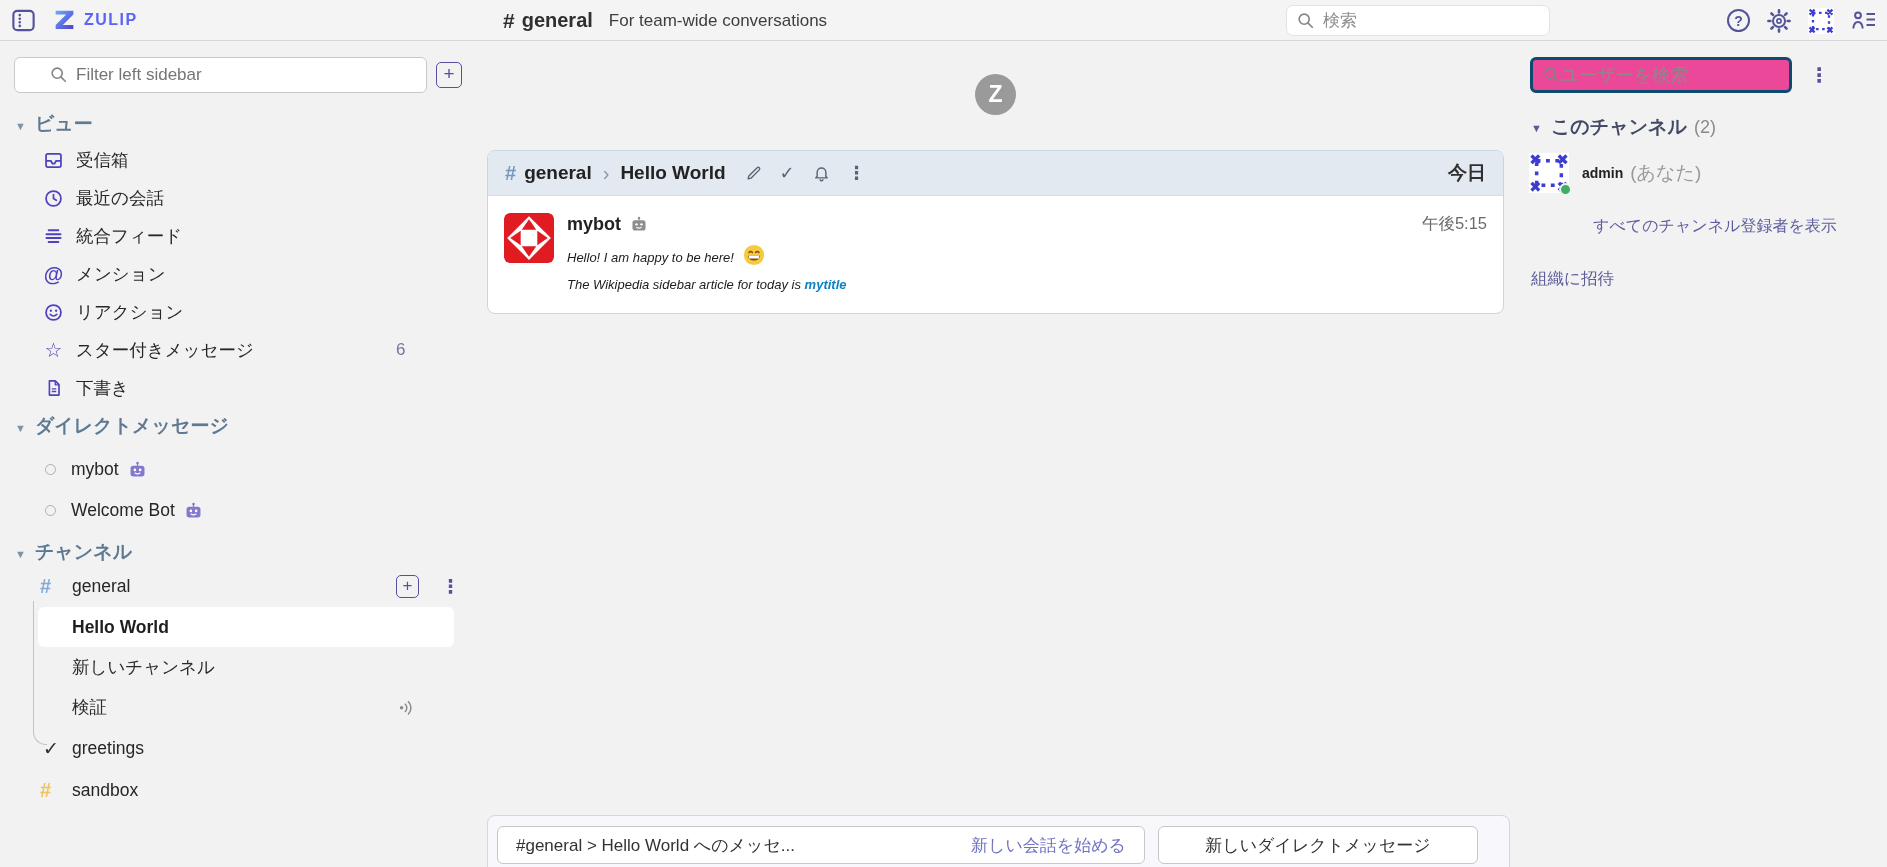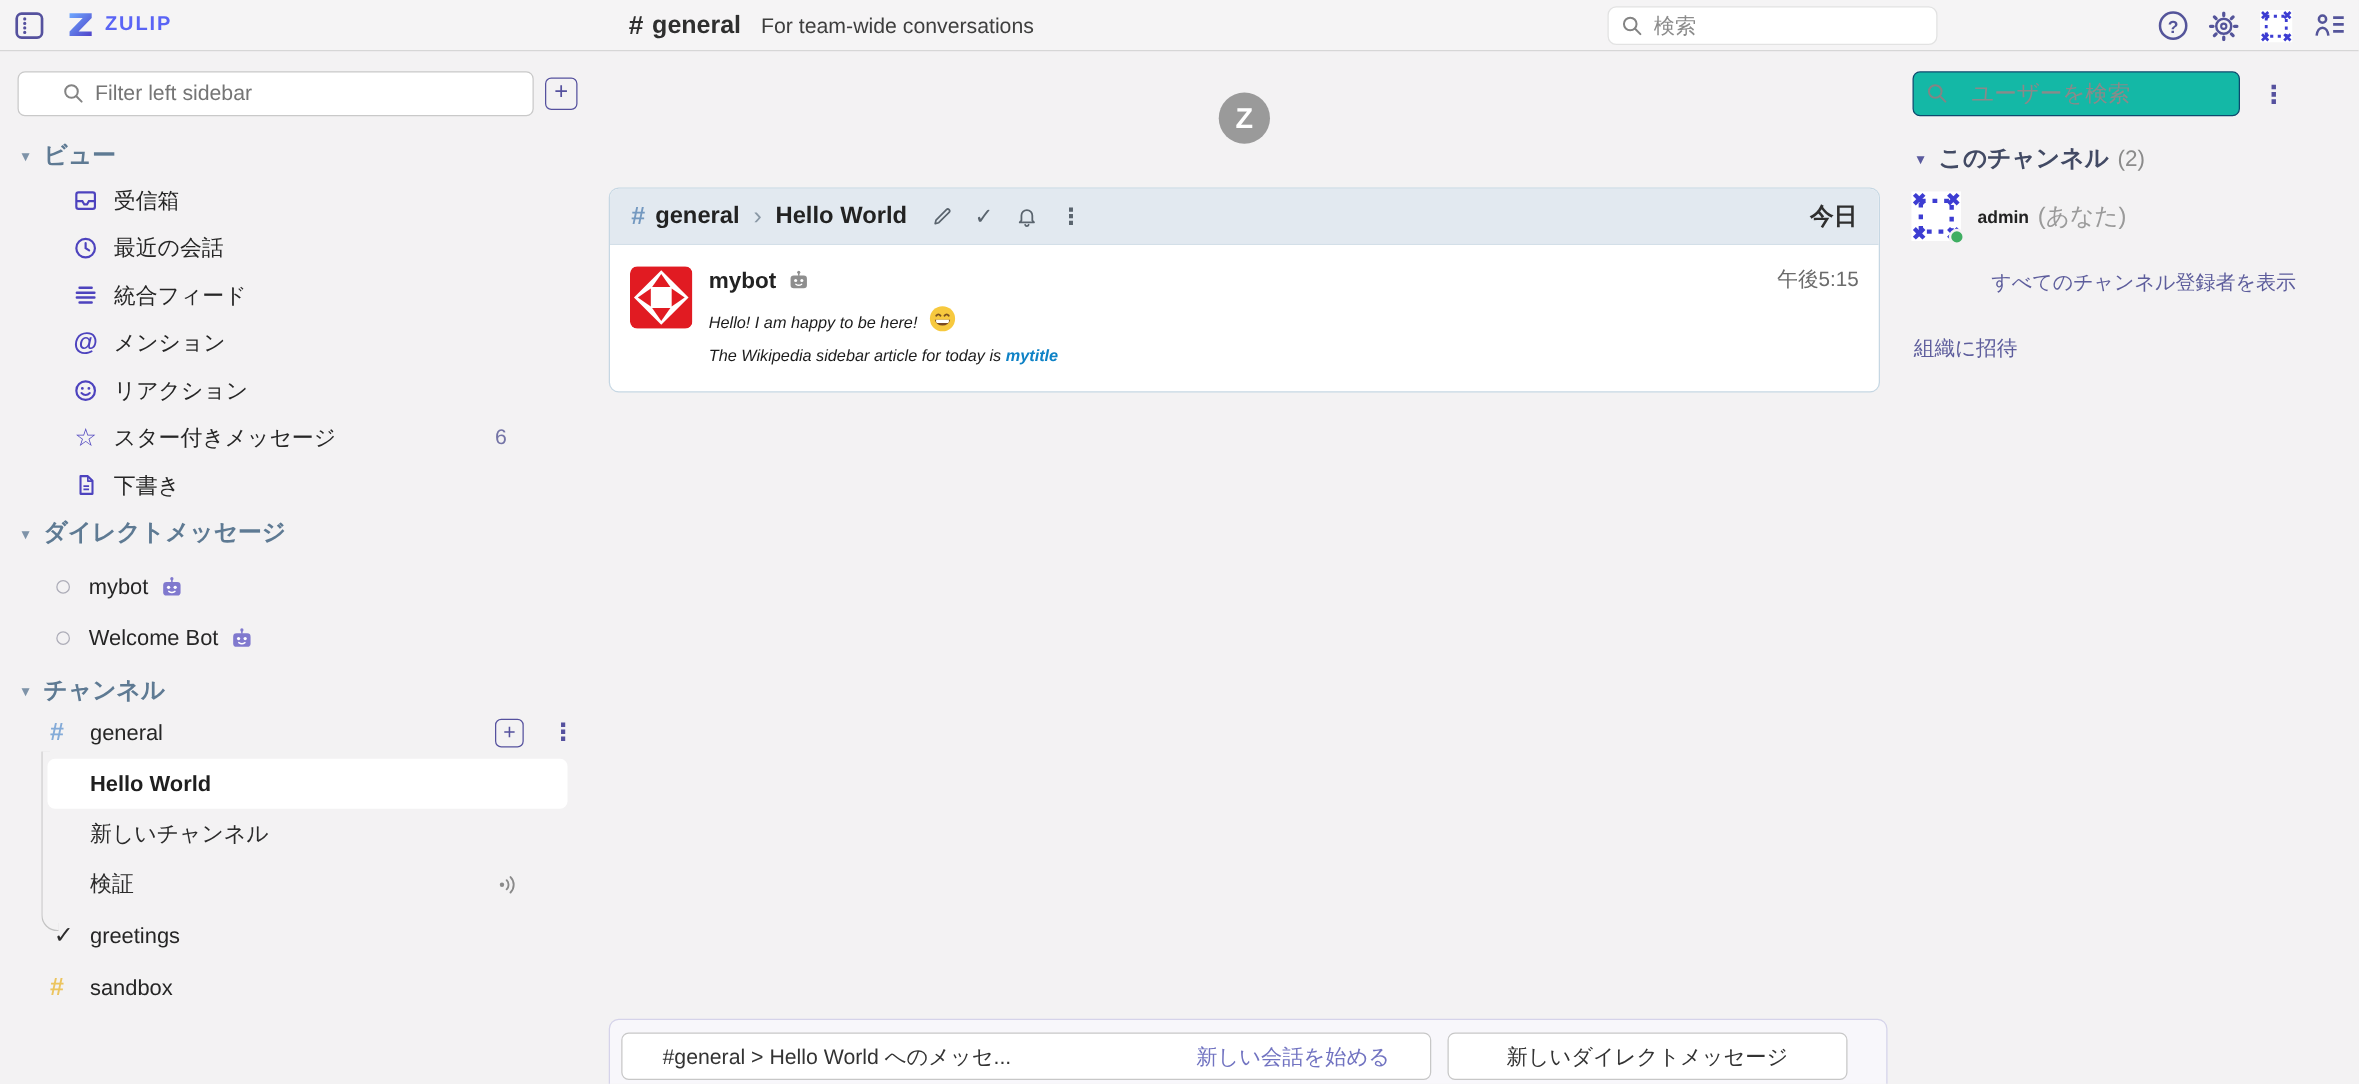--- a/index.html
+++ b/index.html
@@ -54,21 +54,21 @@
   .filter-box input::placeholder { color:#757575; }
   .plus-btn { width:26px; height:26px; border:1.6px solid #55519e; border-radius:5px;
               color:#55519e; font-size:19px; line-height:22px; text-align:center; cursor:pointer; }
   .section-header { display:flex; align-items:center; padding-left:15px;
                     font-size:19px; font-weight:700; color:#5e7a93; cursor:pointer; }
   .section-header .tri { color:#7e93a8; margin-right:9px; }
   .sh-views { margin-top:18px; height:26px; }
   .sh-dm { margin-top:6px; height:26px; }
   .sh-ch { margin-top:8px; height:26px; }
   .views-rows { margin-top:4px; }
-  .side-row { height:38px; display:flex; align-items:center; padding-left:57px;
+  .side-row { height:38px; display:flex; align-items:center; padding-left:42px;
               font-size:17.5px; color:#262626; position:relative; cursor:pointer; }
   .side-row .ricon { width:23px; margin-right:11px; display:flex; justify-content:center;
                      color:#4d43be; font-size:20px; font-weight:600; }
   .side-row .count { position:absolute; left:396px; color:#7474a6; font-size:17px; }
   .dm-rows { margin-top:10px; }
   .dm-row { height:41px; display:flex; align-items:center; padding-left:45px;
             font-size:17.5px; cursor:pointer; }
   .presence-off { width:11px; height:11px; border:1.5px solid #adadb8; border-radius:50%;
                   margin-right:15px; }
   .bot-badge { margin-left:9px; }
@@ -120,33 +120,33 @@
   .msg-line { font-size:13px; color:#1c1c1c; margin-top:9px; line-height:1.35;font-style:italic; }
   .msg-emoji { display:inline-block; vertical-align:-4px; margin-left:5px; }
   .msg-link { color:#0e82c6; font-weight:600; cursor:pointer; }
 
   
   .compose { position:absolute; left:487px; top:815px; width:1023px; height:60px;
              border:1px solid #d5d3ea; border-radius:8px; background:#f8f7fb;
              display:flex; align-items:center; padding:0 9px; gap:13px; }
   .compose-msg { width:648px; height:38px; background:#fff; border:1px solid #c7c7c7;
                  border-radius:6px; display:flex; align-items:center;
-                 padding:0 32px; font-family:inherit; cursor:pointer; }
+                 padding:0 18px; font-family:inherit; cursor:pointer; }
   .compose-msg .cm-text { font-size:17px; color:#333; white-space:nowrap; overflow:hidden; }
   .compose-msg .cm-start { margin-left:auto; font-size:17px; color:#7173c1; white-space:nowrap; }
   .compose-dm { width:320px; height:38px; background:#fff; border:1px solid #c7c7c7;
                 border-radius:6px; display:flex; align-items:center; justify-content:center;
                 font-size:17px; color:#333; font-family:inherit; cursor:pointer; }
 
   
   .right-sidebar { position:absolute; left:1529px; top:41px; width:358px; }
   .rs-search-row { margin-top:16px; display:flex; align-items:center; }
-  .rs-search { margin-left:1px; width:262px; height:36px; background:#14b8a6;
-               border:1px solid #0c4a6e; border-radius:6px; display:flex; align-items:center;
-               padding:0 10px; gap:18px; }
+  .rs-search { margin-left:1px; width:262px; height:36px; background:#ec4899;
+               border:3px solid #0c4a6e; border-radius:6px; display:flex; align-items:center;
+               padding:0 10px; gap:0; }
   .rs-search input { border:none; outline:none; width:200px; font-size:18px;
                      color:#333; font-family:inherit; background:transparent; }
   .rs-search input::placeholder { color:#8a8a8a; }
   .rs-kebab { margin-left:17px; color:#55519e; font-size:20px; cursor:pointer; }
   .rs-section { margin-top:21px; display:flex; align-items:center; padding-left:2px; cursor:pointer; }
   .rs-section .tri { color:#5a5a9e; margin-right:9px; }
   .rs-section .lbl { font-size:19px; font-weight:700; color:#424a64; }
   .rs-section .cnt { font-size:18px; color:#8b8b8b; margin-left:7px; }
   .rs-user { margin-top:13px; display:flex; align-items:center; cursor:pointer; }
   .rs-avatar { position:relative; width:40px; height:40px; flex:none; }

